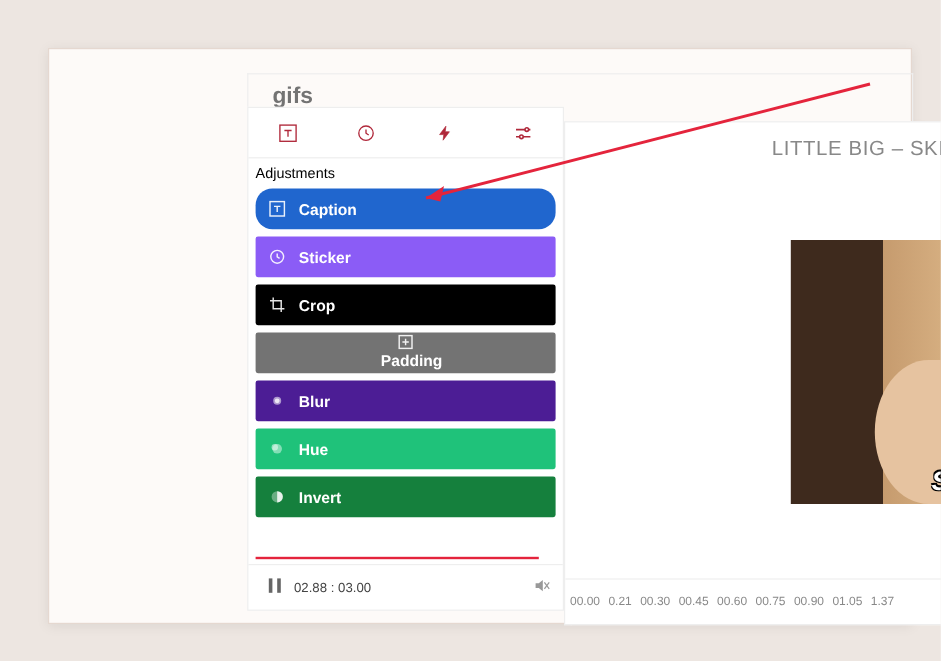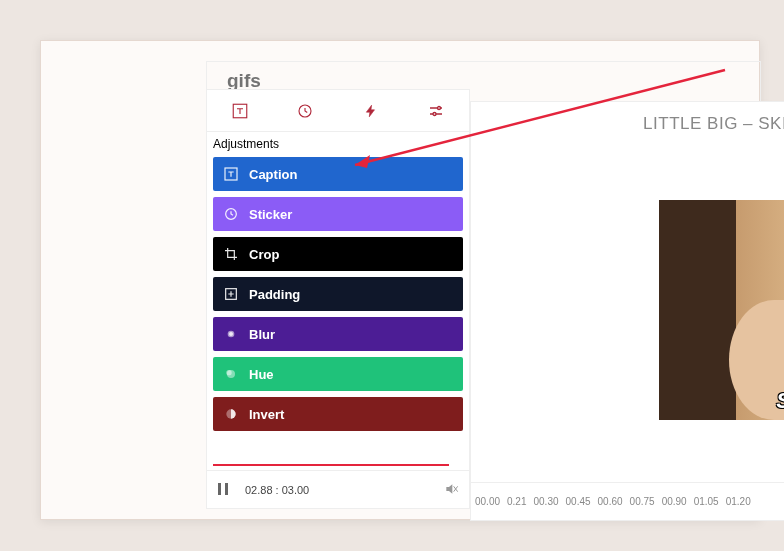--- a/index.html
+++ b/index.html
@@ -90,27 +90,27 @@
     font-weight: bold;
     cursor: pointer;
     border-radius: 2px;
   }
   .adjust-item .adj-icon {
     width: 16px;
     height: 16px;
     margin-right: 10px;
     opacity: 0.9;
   }
-  .bg-blue   { background: #2066ce; }
+  .bg-blue   { background: #2066ce; border-radius: 14px; }
   .bg-red    { background: #8b5cf6; }
   .bg-black  { background: #000000; }
-  .bg-red2   { background: #0f172a; }
+  .bg-red2   { background: #737373; flex-direction: column; }
   .bg-dblue  { background: #4c1d95; text-align: center; }
   .bg-green  { background: #1fc27a; }
-  .bg-black2 { background: #7f1d1d; }
+  .bg-black2 { background: #15803d; }
   .scrollbar {
     position: absolute;
     right: -12px;
     top: 62px;
     width: 10px;
     height: 305px;
     background: #f2f2f2;
     border-radius: 5px;
   }
   .scroll-thumb {
@@ -135,20 +135,21 @@
     left: 0;
     right: 0;
     bottom: 0;
     height: 38px;
     display: flex;
     align-items: center;
     padding: 0 10px;
     border-top: 1px solid #eee;
     font-size: 11px;
     color: #444;
+    text-align: right;
   }
   .pause-btn {
     width: 18px;
     cursor: pointer;
     margin-right: 10px;
     color: #666;
     font-weight: bold;
   }
   .mute-btn {
     margin-left: auto;
@@ -348,21 +349,21 @@
     </div>
     <div class="timeline">
       <span>00.00</span>
       <span>0.21</span>
       <span>00.30</span>
       <span>00.45</span>
       <span>00.60</span>
       <span>00.75</span>
       <span>00.90</span>
       <span>01.05</span>
-      <span>01.20</span>
+      <span>1.37</span>
     </div>
   </div>
 </div>
 
 <svg class="arrow" viewBox="0 0 560 120">
   <line x1="550" y1="10" x2="180" y2="105" stroke="#e4243c" stroke-width="2.5"></line>
   <polygon points="180,105 195,95 192,108" fill="#e4243c"></polygon>
 </svg>
 
 </body></html>

